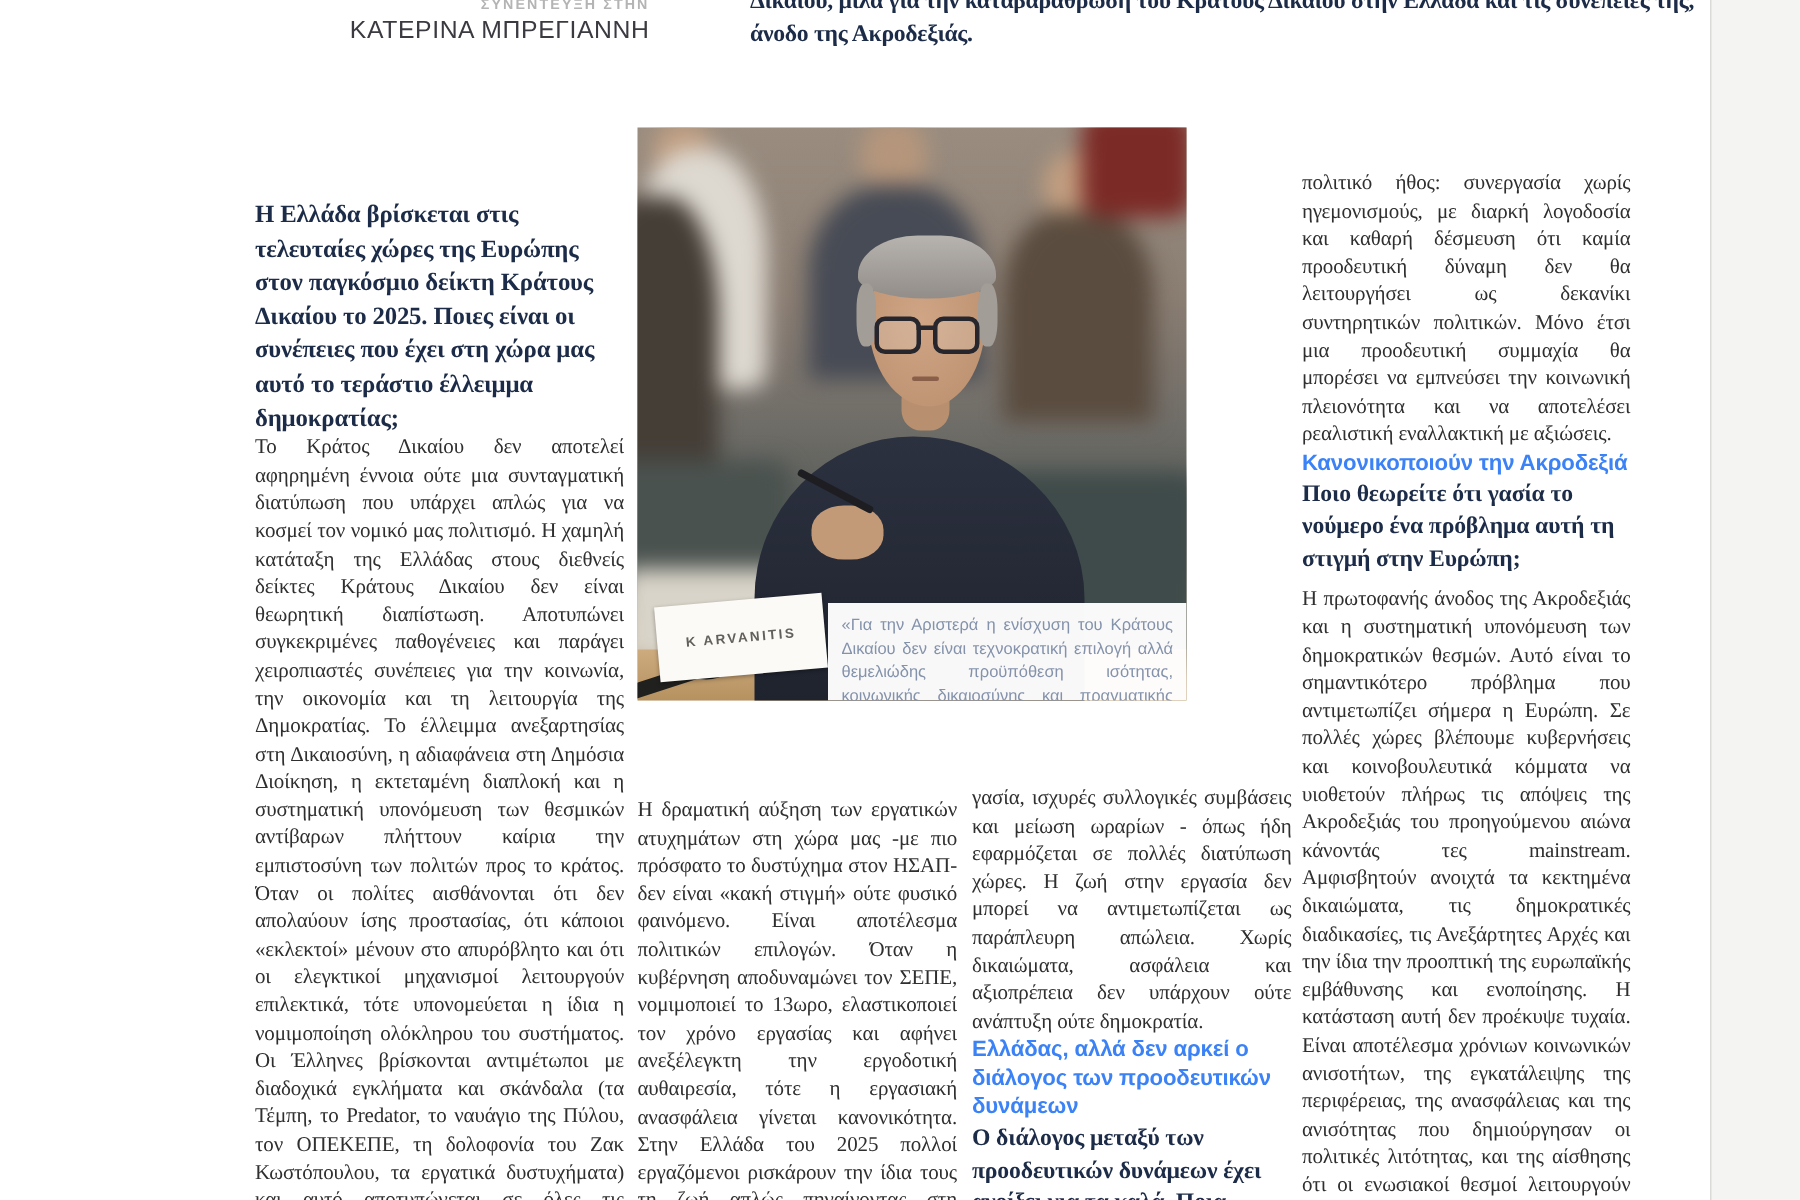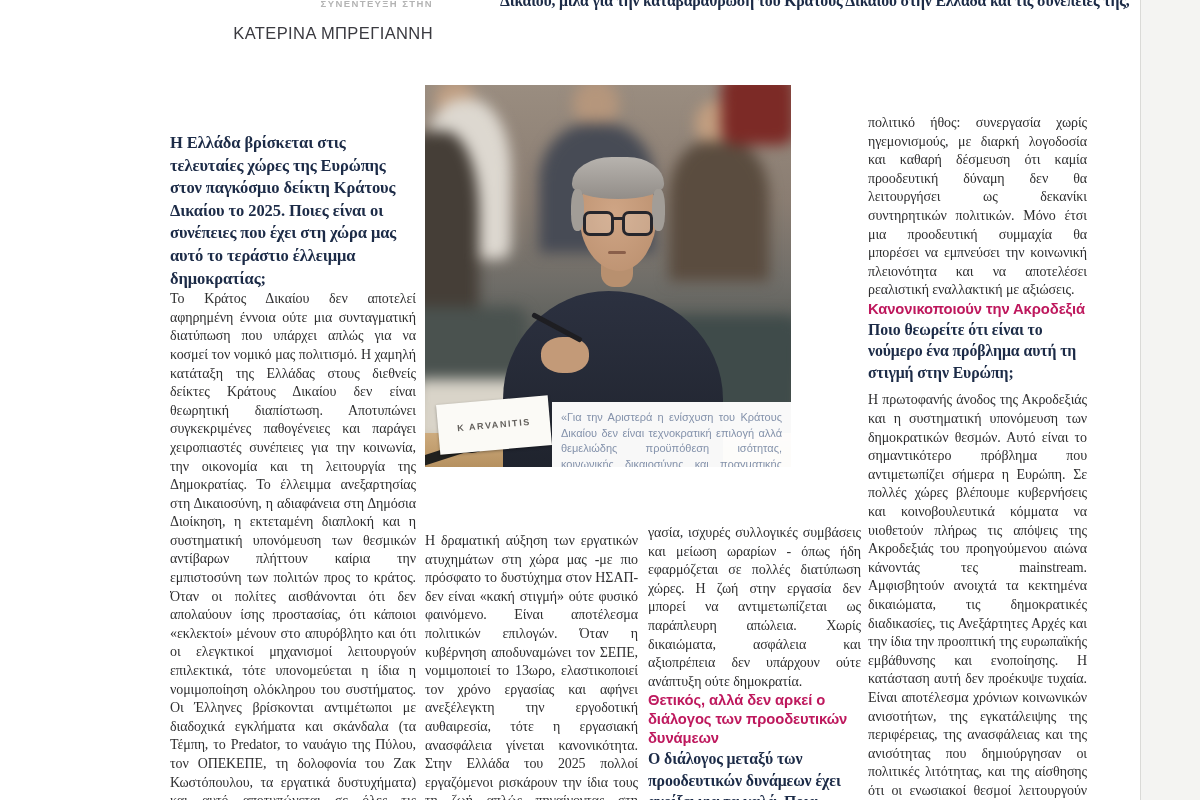--- a/index.html
+++ b/index.html
@@ -2,35 +2,35 @@
 <html lang="el"><head>
 <meta charset="utf-8">
 <style>
   html,body{margin:0;padding:0;background:#ffffff;}
   .page{position:relative;width:1200px;height:800px;overflow:hidden;background:#ffffff;
         font-family:"Liberation Serif",serif;}
   
   .byline{position:absolute;left:180px;top:-2px;width:253px;text-align:right;
           font-family:"Liberation Sans",sans-serif;}
   .kicker{font-size:9.5px;letter-spacing:1.4px;color:#b4b4b4;font-weight:bold;}
-  .author{font-size:16.5px;letter-spacing:.4px;color:#3a3a40;margin-top:15px;font-weight:500;}
+  .author{font-size:16.5px;letter-spacing:.4px;color:#3a3a40;margin-top:2px;font-weight:500;}
   
   .headline{position:absolute;left:500px;top:-10px;width:695px;
             font-family:"Liberation Serif",serif;font-weight:bold;color:#1c2b47;
             font-size:15.8px;line-height:21.5px;letter-spacing:-0.2px;}
   .headline div{white-space:nowrap;overflow:hidden;}
   
   .col{position:absolute;overflow:hidden;}
   .body-txt{font-size:14px;line-height:18.6px;color:#2f2f30;text-align:justify;
             letter-spacing:-0.1px;margin-top:44px;}
   .body-txt p{margin:0;}
   .indent{text-indent:14px;}
   .question{font-weight:bold;color:#1c2b47;font-size:15.8px;line-height:21.5px;
             text-align:left;letter-spacing:-0.1px;}
-  .subhead{font-family:"Liberation Sans",sans-serif;font-weight:bold;color:#be185d;
+  .subhead{font-family:"Liberation Sans",sans-serif;font-weight:bold;color:#3b82f6;
            font-size:14.8px;line-height:19px;margin:14px 0 7px 0;text-align:left;}
   .intro-q{font-weight:bold;color:#1c2b47;font-size:16.5px;line-height:22.6px;
            margin-bottom:9px;text-align:left;}
   .gap{height:8px;}
   
   .photo{position:absolute;left:425px;top:85px;width:366px;height:382px;overflow:hidden;
          background:linear-gradient(180deg,#9a8d80 0%,#8a7d72 30%,#6f6d68 52%,#505652 72%,#8d8168 82%,#c2a77e 100%);}
   .photo-bg{position:absolute;left:-14px;top:-14px;right:-14px;bottom:-14px;filter:blur(7px);}
   .blob{position:absolute;}
   .desk{position:absolute;left:0;bottom:0;width:100%;height:34px;
@@ -56,20 +56,21 @@
 
 <div class="page">
 
   <div class="byline">
     <div class="kicker">ΣΥΝΕΝΤΕΥΞΗ ΣΤΗΝ</div>
     <div class="author">ΚΑΤΕΡΙΝΑ ΜΠΡΕΓΙΑΝΝΗ</div>
   </div>
 
   <div class="headline">
     <div>Δικαίου, μιλά για την καταβαράθρωση του Κράτους Δικαίου στην Ελλάδα και τις συνέπειές της,</div>
+    <div>άνοδο της Ακροδεξιάς.</div>
   </div>
 
   <div class="col body-txt" style="left:170px;top:88px;width:246px;height:712px;">
     <p class="intro-q">Η Ελλάδα βρίσκεται στις τελευταίες χώρες της Ευρώπης στον παγκόσμιο δείκτη Κράτους Δικαίου το 2025. Ποιες είναι οι συνέπειες που έχει στη χώρα μας αυτό το τεράστιο έλλειμμα δημοκρατίας;</p>
     <p>Το Κράτος Δικαίου δεν αποτελεί αφηρημένη έννοια ούτε μια συνταγματική διατύπωση που υπάρχει απλώς για να κοσμεί τον νομικό μας πολιτισμό. Η χαμηλή κατάταξη της Ελλάδας στους διεθνείς δείκτες Κράτους Δικαίου δεν είναι θεωρητική διαπίστωση. Αποτυπώνει συγκεκριμένες παθογένειες και παράγει χειροπιαστές συνέπειες για την κοινωνία, την οικονομία και τη λειτουργία της Δημοκρατίας. Το έλλειμμα ανεξαρτησίας στη Δικαιοσύνη, η αδιαφάνεια στη Δημόσια Διοίκηση, η εκτεταμένη διαπλοκή και η συστηματική υπονόμευση των θεσμικών αντίβαρων πλήττουν καίρια την εμπιστοσύνη των πολιτών προς το κράτος. Όταν οι πολίτες αισθάνονται ότι δεν απολαύουν ίσης προστασίας, ότι κάποιοι «εκλεκτοί» μένουν στο απυρόβλητο και ότι οι ελεγκτικοί μηχανισμοί λειτουργούν επιλεκτικά, τότε υπονομεύεται η ίδια η νομιμοποίηση ολόκληρου του συστήματος. Οι Έλληνες βρίσκονται αντιμέτωποι με διαδοχικά εγκλήματα και σκάνδαλα (τα Τέμπη, το Predator, το ναυάγιο της Πύλου, τον ΟΠΕΚΕΠΕ, τη δολοφονία του Ζακ Κωστόπουλου, τα εργατικά δυστυχήματα) και αυτό αποτυπώνεται σε όλες τις δημοσκοπήσεις με τα εξαιρετικά χαμηλά ποσοστά εμπιστοσύνης στην ελληνική Δικαιοσύνη. Παράλληλα, οι αδύναμοι θεσμοί λειτουργούν ως τροχοπέδη για τις επενδύσεις και την υγιή οικονομική ανάπτυξη. Κανένας σοβαρός επενδυτής δεν τοποθετεί κεφάλαια σε μια χώρα όπου δεν είναι εξασφαλισμένες η προβλεψιμότητα δικαίου, η ταχεία και αποτελεσματική απονομή δικαιοσύνης και η ουδετερότητα και αξιοπιστία της διοίκησης. Το αποτέλεσμα είναι ένα περιβάλλον ανασφάλειας, αδιαφάνειας, χαμηλής ποιότητας δημόσιου διαλόγου και υπερσυγκέντρωσης ισχύος. Για την Αριστερά η ενίσχυση του Κράτους Δικαίου δεν είναι</p>
   </div>
 
   <div class="photo">
     <div class="photo-bg">
       <div class="blob" style="left:24px;top:8px;width:40px;height:44px;background:#bf9e82;border-radius:50%;"></div>
@@ -113,28 +114,28 @@
     </div>
   </div>
 
   <div class="col body-txt" style="left:425px;top:488px;width:213px;height:320px;">
     <p>Η δραματική αύξηση των εργατικών ατυχημάτων στη χώρα μας -με πιο πρόσφατο το δυστύχημα στον ΗΣΑΠ- δεν είναι «κακή στιγμή» ούτε φυσικό φαινόμενο. Είναι αποτέλεσμα πολιτικών επιλογών. Όταν η κυβέρνηση αποδυναμώνει τον ΣΕΠΕ, νομιμοποιεί το 13ωρο, ελαστικοποιεί τον χρόνο εργασίας και αφήνει ανεξέλεγκτη την εργοδοτική αυθαιρεσία, τότε η εργασιακή ανασφάλεια γίνεται κανονικότητα. Στην Ελλάδα του 2025 πολλοί εργαζόμενοι ρισκάρουν την ίδια τους τη ζωή απλώς πηγαίνοντας στη δουλειά.</p>
     <p class="indent">Αυτές οι διαπιστώσεις αναδείχθηκαν με τρόπο συγκλονιστικό και στην πρόσφατη εκδήλωση που διοργανώσαμε στην Αθήνα. Εκεί παρουσιάστηκαν αδιάσειστα στοιχεία για την εκτίναξη των θανατηφόρων ατυχημάτων και για την υποκαταγραφή επαγγελματικών ασθενειών. Οι αιτίες είναι βαθιά δο-</p>
   </div>
 
   <div class="col body-txt" style="left:648px;top:480px;width:213px;height:320px;">
     <p>γασία, ισχυρές συλλογικές συμβάσεις και μείωση ωραρίων - όπως ήδη εφαρμόζεται σε πολλές διατύπωση χώρες. Η ζωή στην εργασία δεν μπορεί να αντιμετωπίζεται ως παράπλευρη απώλεια. Χωρίς δικαιώματα, ασφάλεια και αξιοπρέπεια δεν υπάρχουν ούτε ανάπτυξη ούτε δημοκρατία.</p>
-    <p class="subhead">Θετικός, αλλά δεν αρκεί ο διάλογος των προοδευτικών δυνάμεων</p>
+    <p class="subhead">Ελλάδας, αλλά δεν αρκεί ο διάλογος των προοδευτικών δυνάμεων</p>
     <p class="question">Ο διάλογος μεταξύ των προοδευτικών δυνάμεων έχει ανοίξει για τα καλά. Ποια βήματα όμως πρέπει να γίνουν για να γίνει πράξη η εκλογική συνεργασία;</p>
 
   </div>
 
   <div class="col body-txt" style="left:868px;top:70px;width:219px;height:715px;">
     <p>πολιτικό ήθος: συνεργασία χωρίς ηγεμονισμούς, με διαρκή λογοδοσία και καθαρή δέσμευση ότι καμία προοδευτική δύναμη δεν θα λειτουργήσει ως δεκανίκι συντηρητικών πολιτικών. Μόνο έτσι μια προοδευτική συμμαχία θα μπορέσει να εμπνεύσει την κοινωνική πλειονότητα και να αποτελέσει ρεαλιστική εναλλακτική με αξιώσεις.</p>
     <p class="subhead">Κανονικοποιούν την Ακροδεξιά</p>
-    <p class="question">Ποιο θεωρείτε ότι είναι το νούμερο ένα πρόβλημα αυτή τη στιγμή στην Ευρώπη;</p>
+    <p class="question">Ποιο θεωρείτε ότι γασία το νούμερο ένα πρόβλημα αυτή τη στιγμή στην Ευρώπη;</p>
     <div class="gap"></div>
     <p>Η πρωτοφανής άνοδος της Ακροδεξιάς και η συστηματική υπονόμευση των δημοκρατικών θεσμών. Αυτό είναι το σημαντικότερο πρόβλημα που αντιμετωπίζει σήμερα η Ευρώπη. Σε πολλές χώρες βλέπουμε κυβερνήσεις και κοινοβουλευτικά κόμματα να υιοθετούν πλήρως τις απόψεις της Ακροδεξιάς του προηγούμενου αιώνα κάνοντάς τες mainstream. Αμφισβητούν ανοιχτά τα κεκτημένα δικαιώματα, τις δημοκρατικές διαδικασίες, τις Ανεξάρτητες Αρχές και την ίδια την προοπτική της ευρωπαϊκής εμβάθυνσης και ενοποίησης. Η κατάσταση αυτή δεν προέκυψε τυχαία. Είναι αποτέλεσμα χρόνιων κοινωνικών ανισοτήτων, της εγκατάλειψης της περιφέρειας, της ανασφάλειας και της ανισότητας που δημιούργησαν οι πολιτικές λιτότητας, και της αίσθησης ότι οι ενωσιακοί θεσμοί λειτουργούν σε ένα παράλληλο σύμπαν, αποκομμένοι από τις ανάγκες της κοινωνικής πλειονότητας.</p>
 
   </div>
 
   <div class="page-edge"></div>
 </div>
 
 </body></html>

